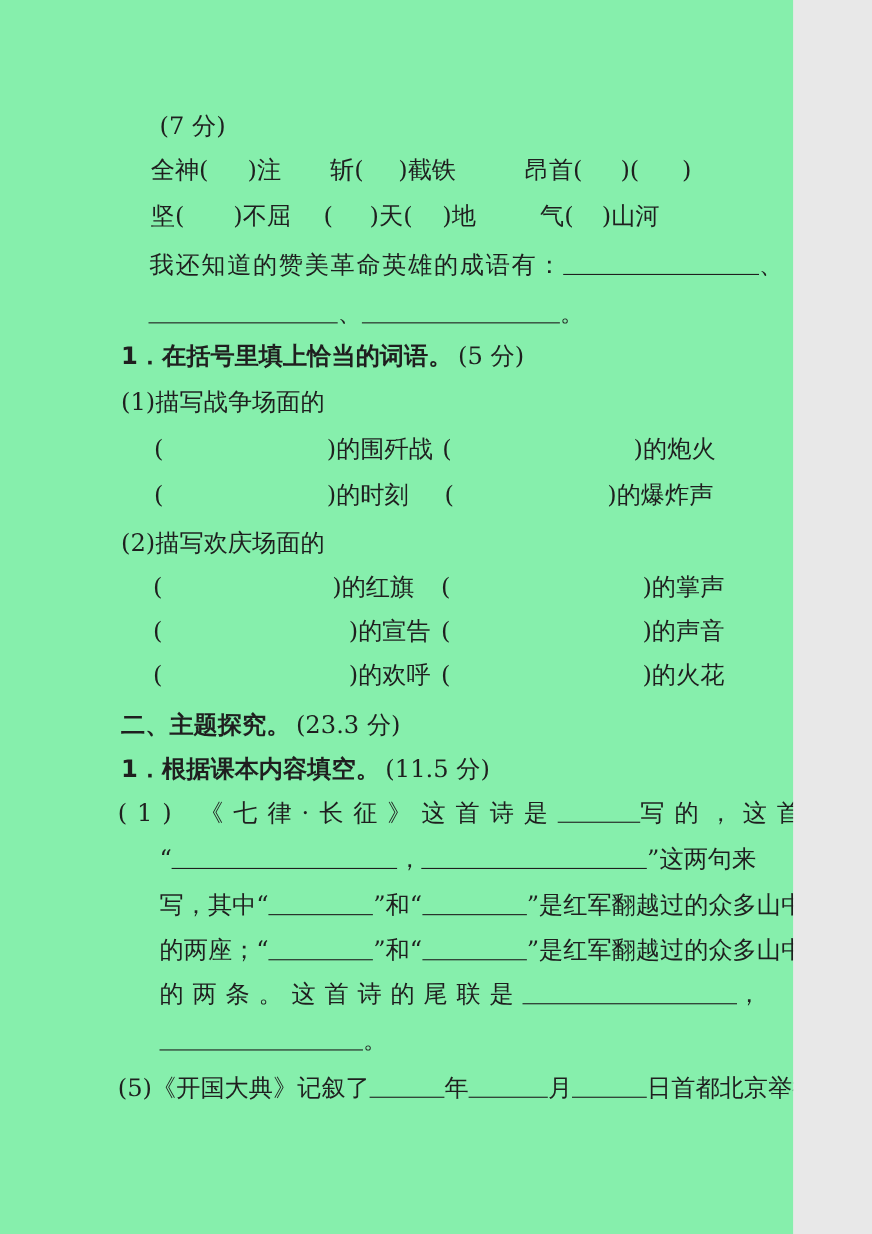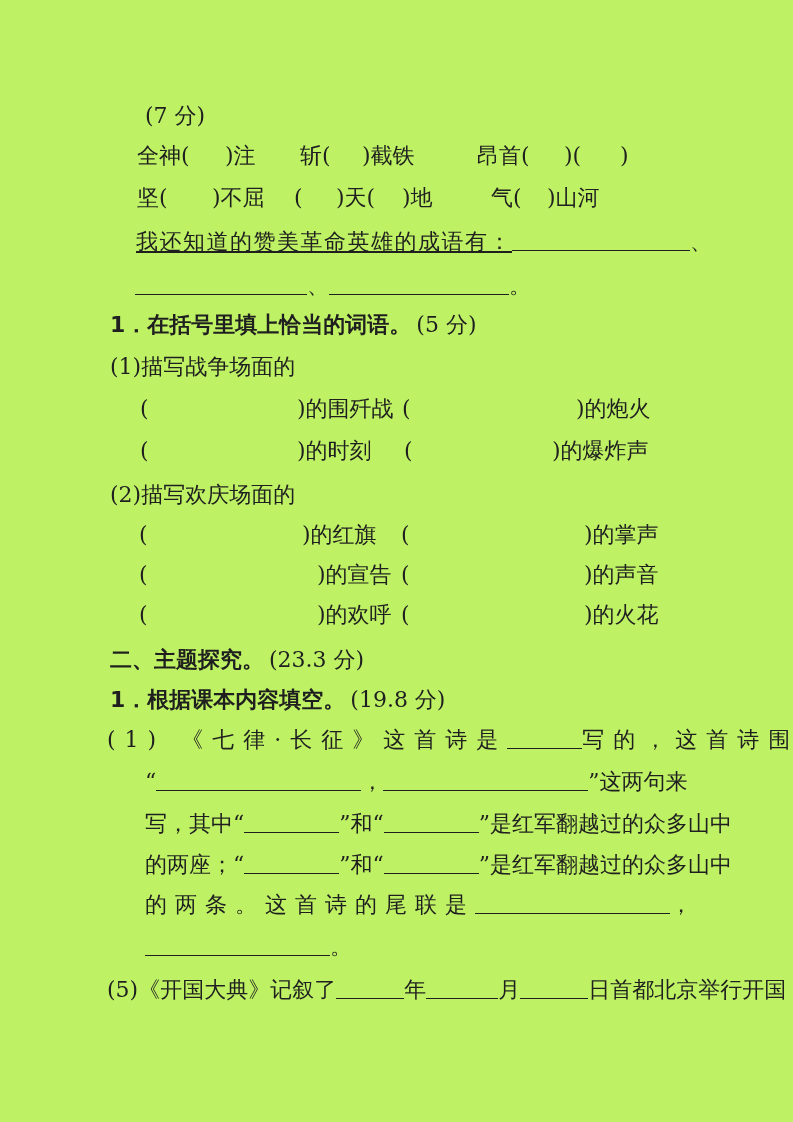--- a/index.html
+++ b/index.html
@@ -3,39 +3,39 @@
 <meta charset="utf-8">
 <style>
   html,body{margin:0;padding:0;}
   body{
     width:793px;height:1122px;
     background:#e8e8e8;
     font-family:"DejaVu Serif","Liberation Serif",serif;
   }
   .doc{
     position:relative;
-    width:793px;height:1122px;
-    background:#bef264;
+    width:721px;height:1122px;
+    background:#86efac;
     color:#1f1f1f;
     overflow:hidden;
   }
   .line{
     position:absolute;
     left:0;width:100%;
     font-size:22px;
     line-height:30px;
     white-space:nowrap;
   }
   .line .col{position:absolute;top:0;}
   .stem{
     font-family:"DejaVu Sans","Liberation Sans",sans-serif;
     font-weight:700;
   }
   .score{margin-left:5px;}
-  .ls1{letter-spacing:1.5px;text-decoration:underline;}
+  .ls1{letter-spacing:1.5px;}
   .ls8{letter-spacing:8px;}
   .ls9{letter-spacing:9px;}
   .blank{
     display:inline-block;
     border-bottom:1.5px solid #1f1f1f;
     height:16px;
     vertical-align:-2px;
   }
   .b68{width:68px;} .b72{width:72px;} .b75{width:75px;}
   .b95{width:95px;} .b178{width:178px;} .b172{width:172px;}
@@ -118,21 +118,21 @@
     <span class="col" style="left:317px">)的欢呼</span>
     <span class="col" style="left:401px">(</span>
     <span class="col" style="left:584px">)的火花</span>
   </div>
 
   <div class="line" style="top:645px;left:110px">
     <span class="stem">二、主题探究。</span><span class="score">(23.3 分)</span>
   </div>
 
   <div class="line" style="top:685px;left:110px">
-    <span class="stem">1．根据课本内容填空。</span><span class="score">(19.8 分)</span>
+    <span class="stem">1．根据课本内容填空。</span><span class="score">(11.5 分)</span>
   </div>
 
   <div class="line" style="top:725px;left:107px">
     <span class="ls9">(1) 《七律·长征》这首诗是</span><span class="blank b75"></span><span class="ls9">写的，这首诗围绕</span>
   </div>
 
   <div class="line" style="top:767px;left:145px">
     <span>“</span><span class="blank b205"></span><span>，</span><span class="blank b205"></span><span>”</span><span>这两句来</span>
   </div>
 

